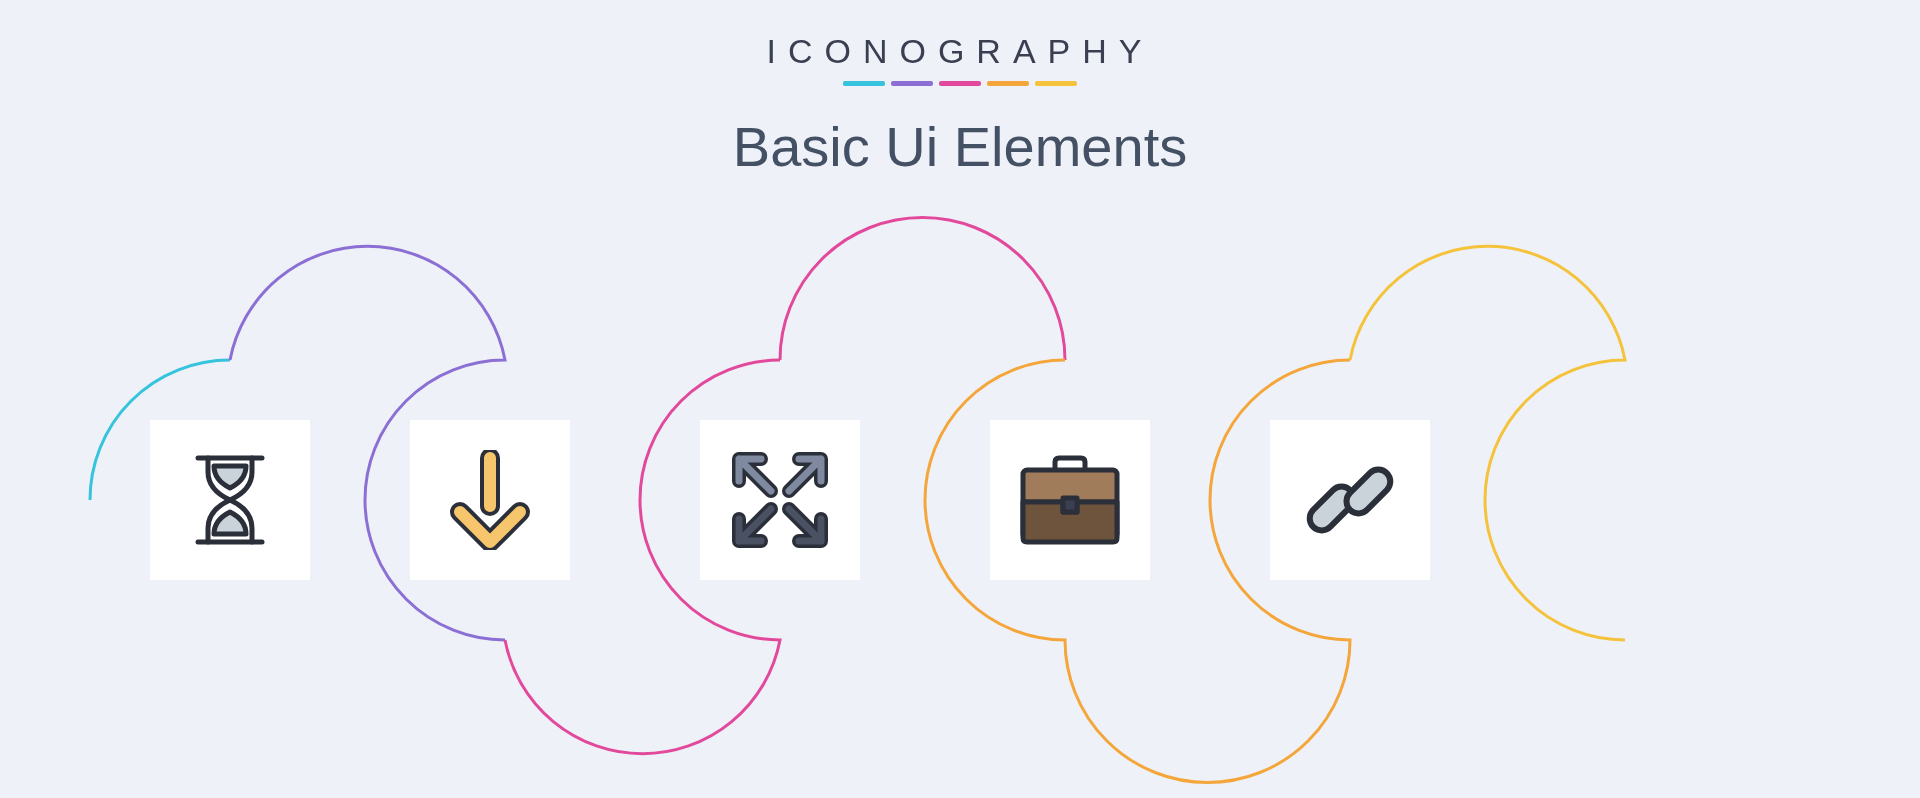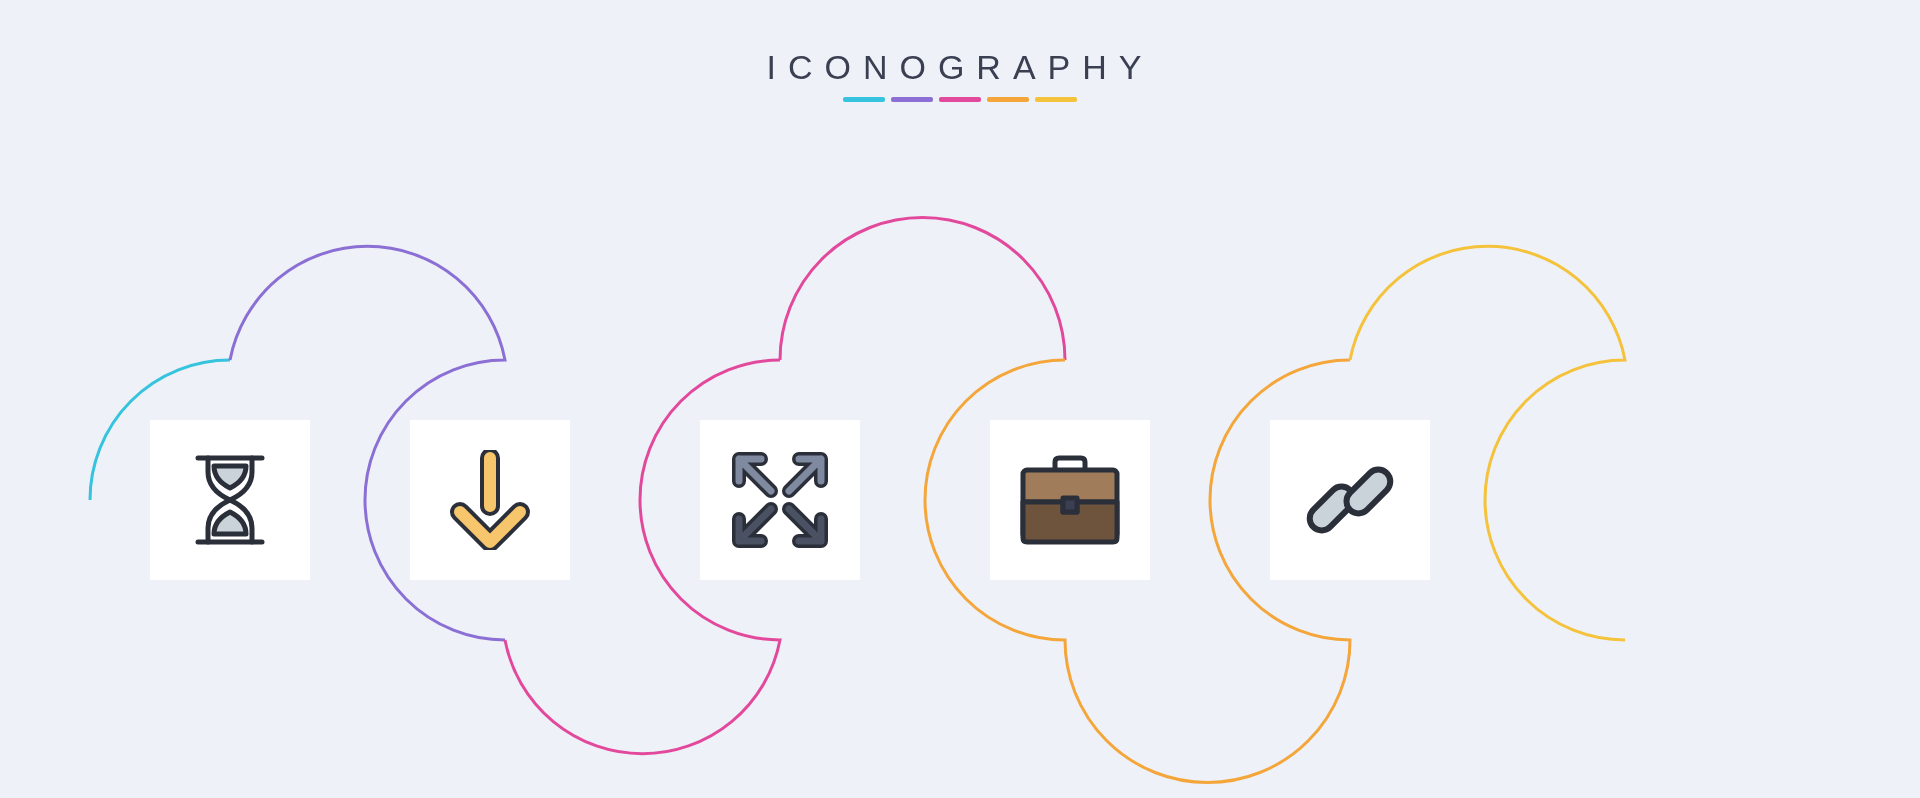--- a/index.html
+++ b/index.html
@@ -7,21 +7,21 @@
   body {
     background: #eef1f7;
     font-family: "Segoe UI", Arial, sans-serif;
     position: relative;
     overflow: hidden;
   }
 
   .header {
     position: absolute;
     left: 0; right: 0;
-    top: 48px;
+    top: 32px;
     text-align: center;
   }
   .brand {
     font-size: 34px;
     letter-spacing: 12px;
     color: #3a3f52;
     font-weight: 400;
   }
   .underline {
     margin: 10px auto 0;
@@ -64,20 +64,21 @@
 
 <div class="header">
   <div class="brand">ICONOGRAPHY</div>
   <div class="underline">
     <span id="ul0" style="background: rgb(53, 195, 221);"></span>
       <span id="ul1" style="background: rgb(139, 111, 212);"></span>
       <span id="ul2" style="background: rgb(226, 73, 156);"></span>
       <span id="ul3" style="background: rgb(244, 166, 59);"></span>
       <span id="ul4" style="background: rgb(244, 194, 59);"></span>
   </div>
+  <div class="subtitle">Basic Ui Elements</div>
 </div>
 
 <svg class="canvas" viewBox="0 0 1920 798">
   <g fill="none" stroke-width="3">
 
     <path id="seg1" d="M 90 500 A 140 140 0 0 1 230 360" stroke="#35c3dd"></path>
 
     <path id="seg2" d="M 230 360 A 140 140 0 0 1 505 360 A 140 140 0 0 0 505 640" stroke="#8b6fd4"></path>
 
     <path id="seg3" d="M 505 640 A 140 140 0 0 0 780 640 A 140 140 0 0 1 780 360" stroke="#e2499c"></path>

